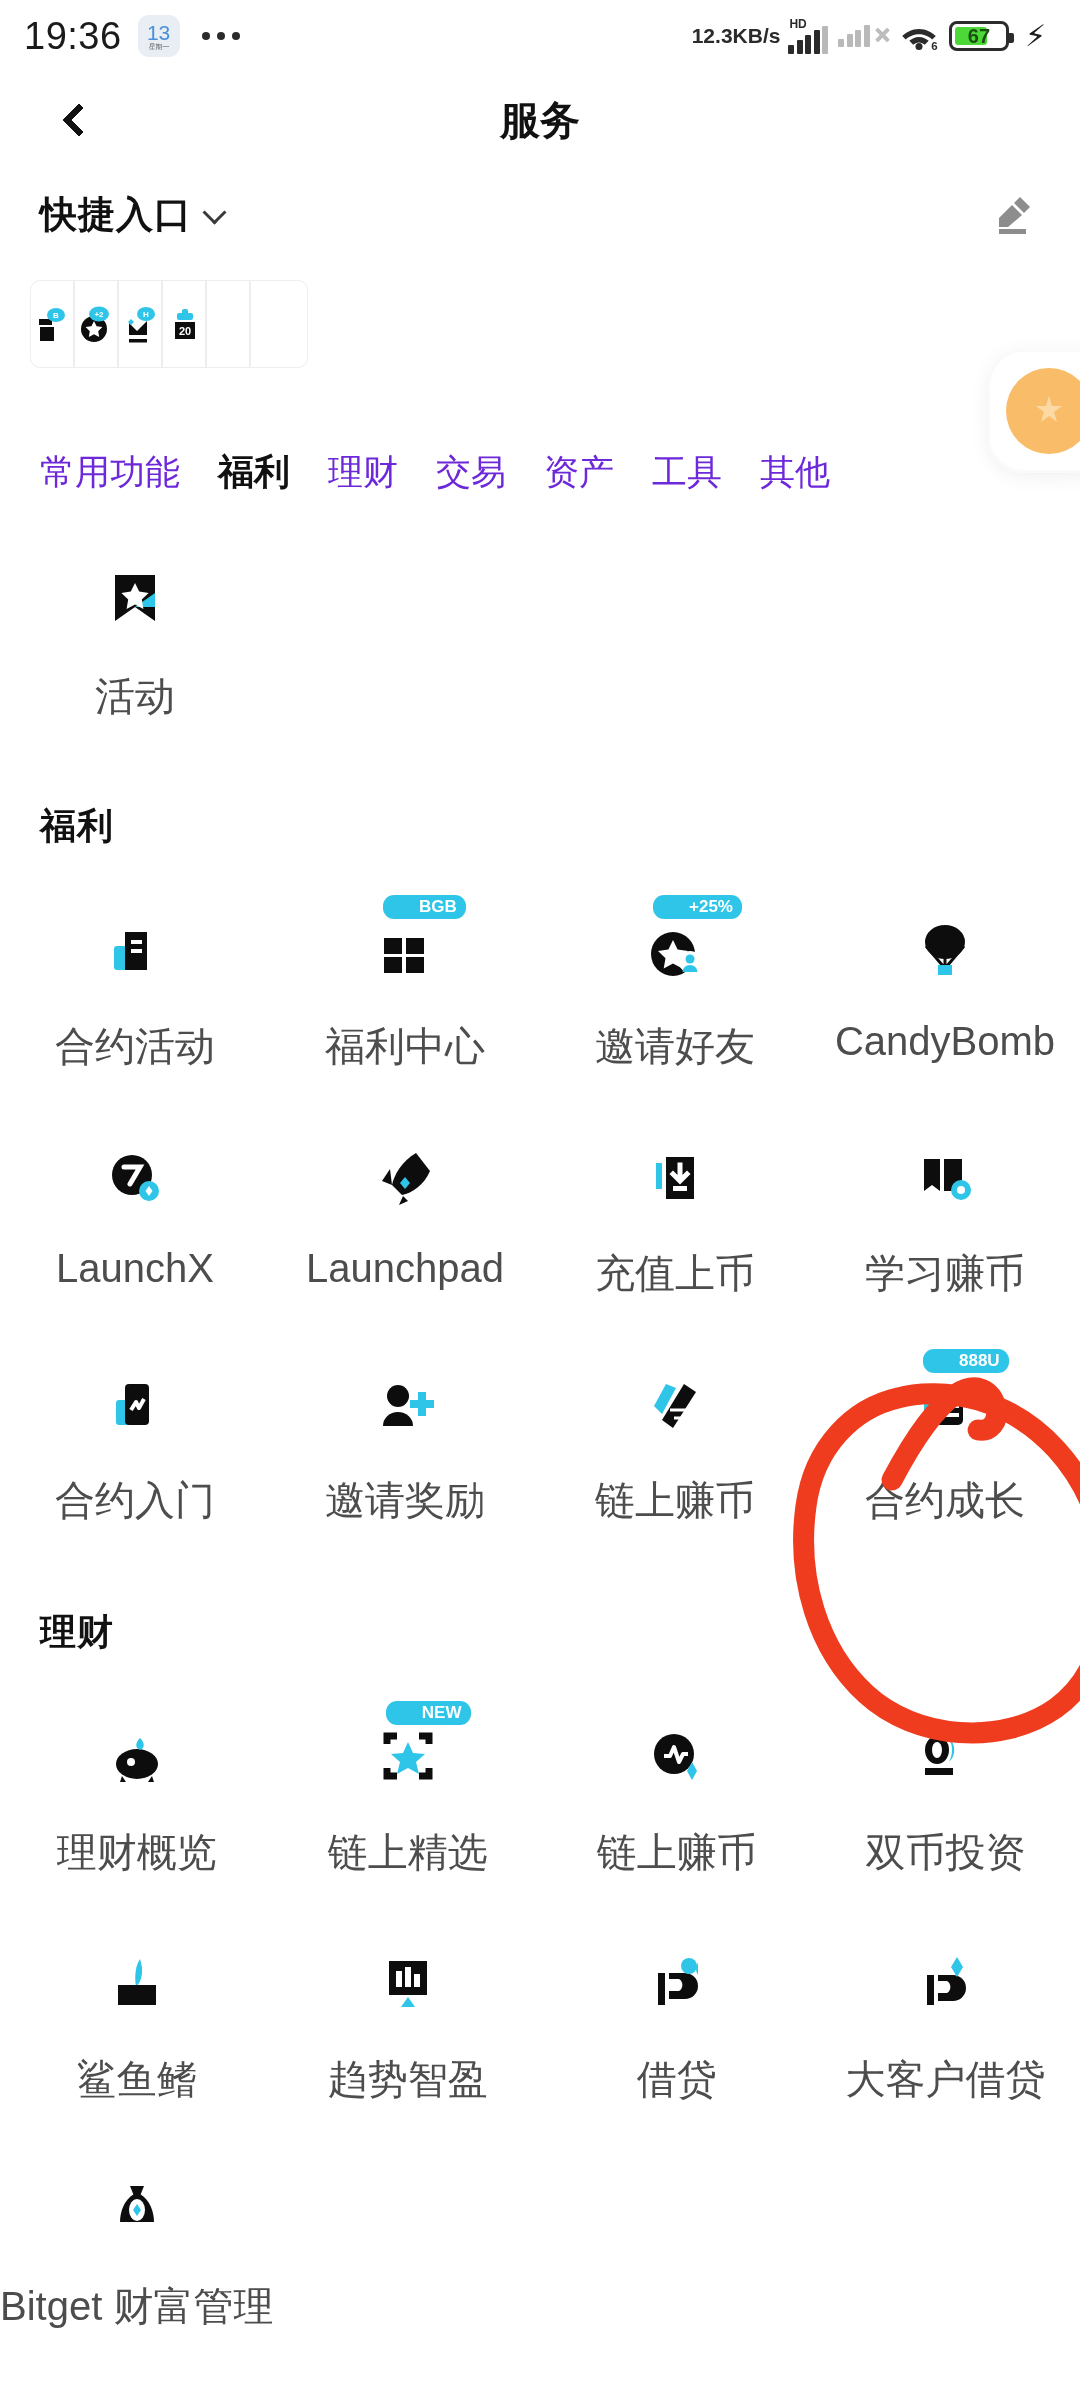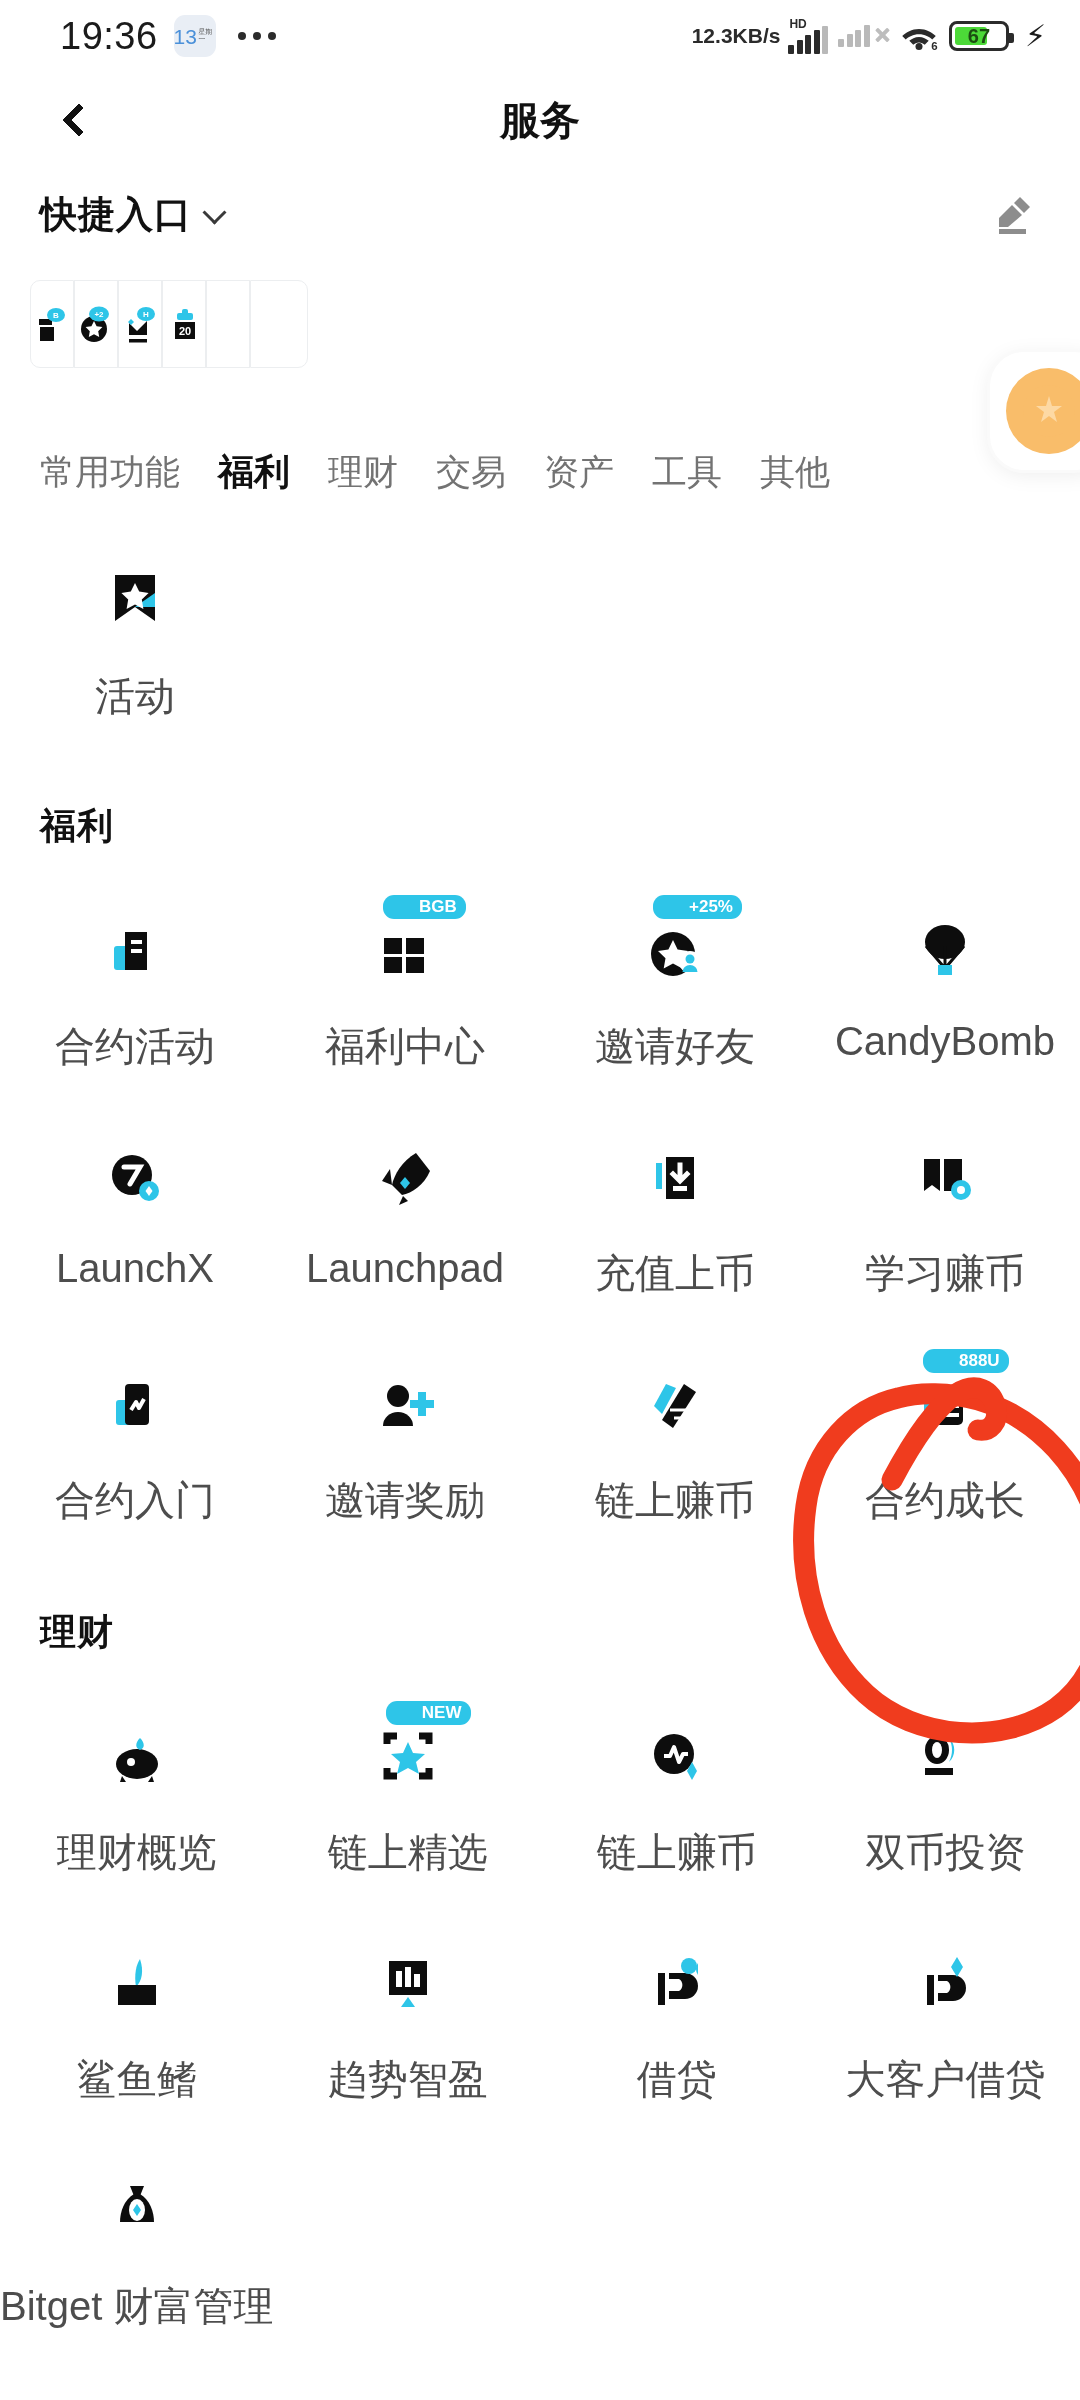--- a/index.html
+++ b/index.html
@@ -9,27 +9,27 @@
     font-family:"Liberation Sans","DejaVu Sans",sans-serif;
     color:#111;
     overflow:hidden;
     position:relative;
   }
 
   
   .statusbar{
     height:72px; width:100%;
     display:flex; justify-content:space-between;
-    padding:0 34px 0 60px;
+    padding:0 34px 0 24px;
   }
   .sb-left{ display:flex; align-items:center; gap:16px; }
   .sb-clock{ font-size:38px; font-weight:400; color:#1b1b1b; letter-spacing:0.5px; }
   .cal-badge{
     width:42px; height:42px; border-radius:11px; background:#e9eef5;
-    display:flex; flex-direction:row; align-items:center; justify-content:center;
+    display:flex; flex-direction:column; align-items:center; justify-content:center;
     line-height:1;
   }
   .cal-num{ font-size:21px; color:#4a90d9; font-weight:500; margin-top:1px;}
   .cal-day{ font-size:8px; color:#555; transform:scale(.85); }
   .sb-dots{ display:flex; gap:7px; margin-left:6px; }
   .sb-dots i{ width:8px;height:8px;border-radius:50%;background:#2b2b2b;display:block; }
 
   .sb-right{ display:flex; align-items:center; gap:10px; }
   .netspeed{ display:flex; flex-direction:row; align-items:flex-end; line-height:1.02;
     font-size:21px; font-weight:bold; color:#2b2b2b; }
@@ -93,21 +93,21 @@
     position:absolute; right:-28px; top:352px;
     width:118px; height:118px; border-radius:34px;
     background:#fff; box-shadow:0 0 0 3px #fafafa, 0 4px 22px rgba(0,0,0,.08);
     display:flex;align-items:center;justify-content:center;
   }
   .fab-inner{ width:86px;height:86px;border-radius:50%;background:#f9bd6a;
     display:flex;align-items:center;justify-content:center; }
 
   
   .tabs{ display:flex; align-items:baseline; gap:38px; padding:80px 0 0 40px; }
-  .tab{ font-size:35px; color:#737373; white-space:nowrap; }
+  .tab{ font-size:35px; color:#6d28d9; white-space:nowrap; }
   .tab.active{ color:#111; font-weight:bold; font-size:36px; }
 
   
   .section-title{ font-size:36px; font-weight:bold; color:#111; margin:0 0 0 40px; letter-spacing:1px;}
   .grid{ display:grid; grid-template-columns:repeat(4,1fr); }
   .cell{ display:flex; flex-direction:column; align-items:center; }
   .cell .ic-wrap{ width:92px;height:92px; position:relative;
     display:flex;align-items:center;justify-content:center; }
   .cell .lbl{ font-size:40px; color:#4d4d4d; margin-top:22px; white-space:nowrap; }
 

